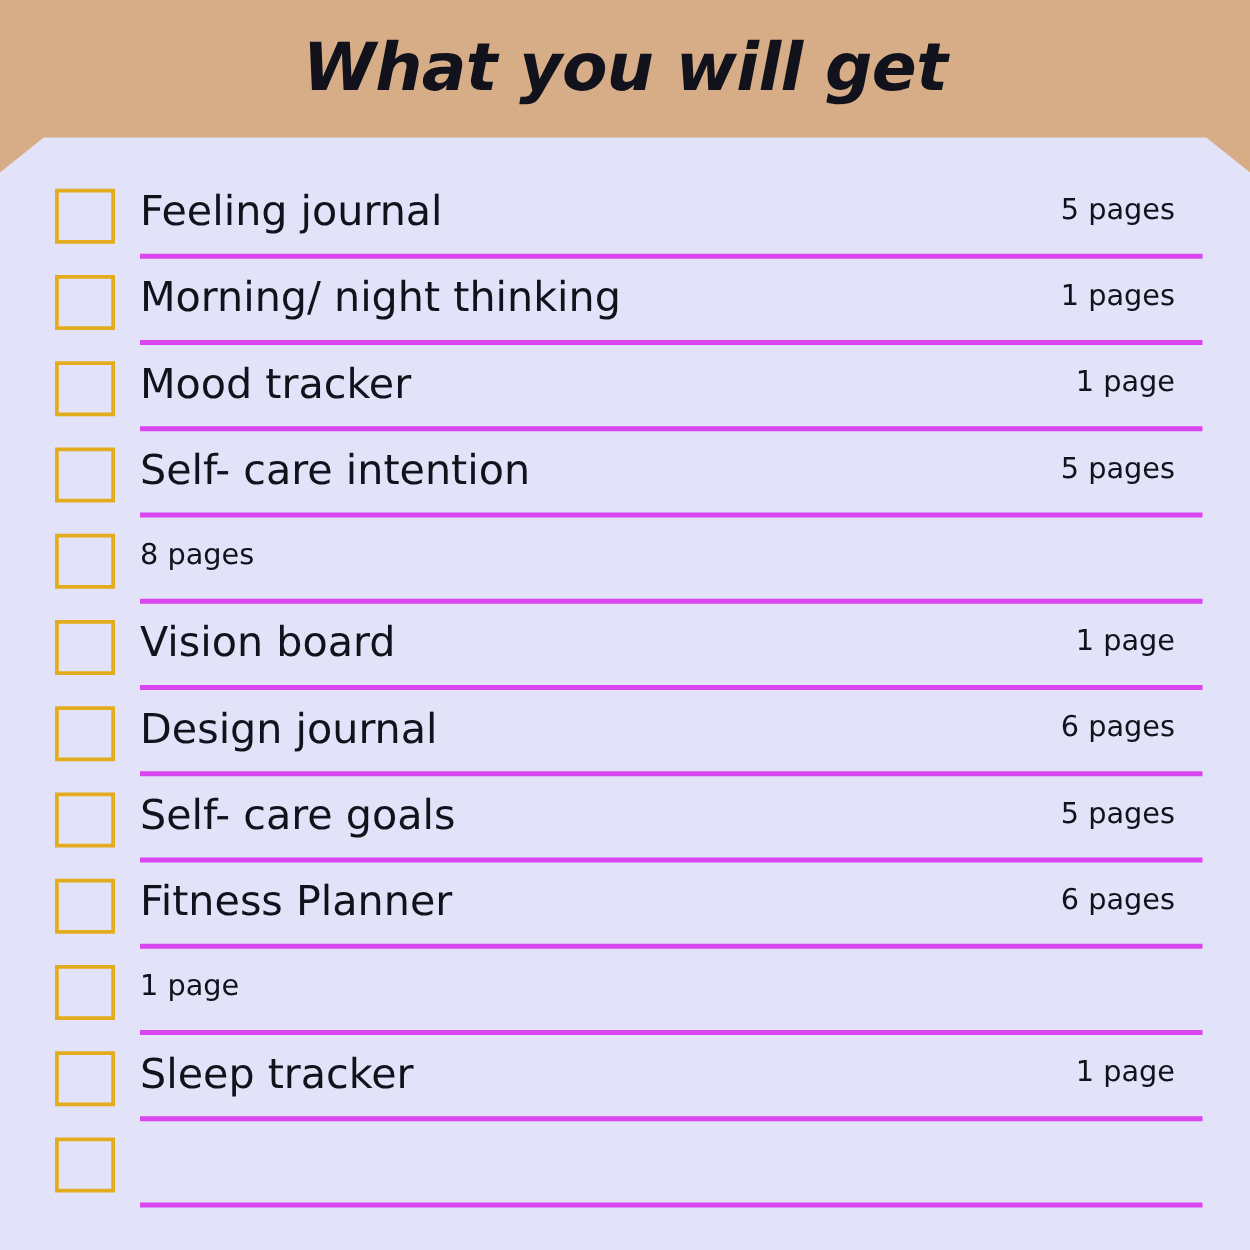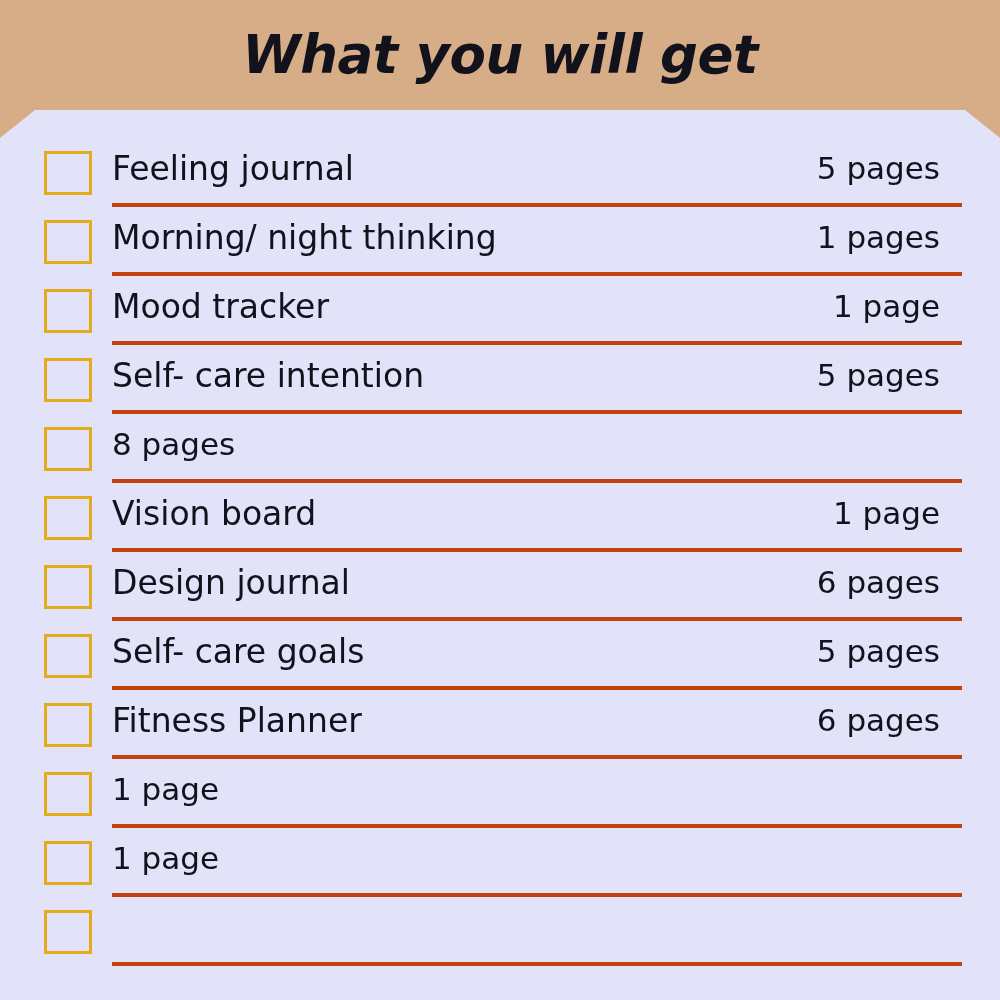--- a/index.html
+++ b/index.html
@@ -77,34 +77,34 @@
     box-sizing: border-box;
     margin-right: 20px;
   }
   .row-body {
     position: relative;
     flex: 1 1 auto;
     height: 69px;
     display: flex;
     align-items: center;
     justify-content: space-between;
-    border-bottom: 4px solid #c2410c;
+    border-bottom: 4px solid #d946ef;
     box-sizing: border-box;
     padding-bottom: 4px;
   }
   .item-label {
     font-family: "DejaVu Sans", sans-serif;
     font-size: 33px;
     color: #12121c;
     white-space: nowrap;
     line-height: 1;
   }
   .item-pages {
     font-family: "DejaVu Sans", sans-serif;
-    font-size: 31px;
+    font-size: 23px;
     color: #12121c;
     white-space: nowrap;
     line-height: 1;
     padding-right: 22px;
   }
   .row.empty .row-body {
     justify-content: flex-start;
   }
 </style>
 </head>
@@ -193,20 +193,21 @@
     <div class="row">
       <div class="checkbox"></div>
       <div class="row-body">
         <span class="item-pages">1 page</span>
       </div>
     </div>
 
     <div class="row">
       <div class="checkbox"></div>
       <div class="row-body">
+        <span class="item-label">Sleep tracker</span>
         <span class="item-pages">1 page</span>
       </div>
     </div>
 
     <div class="row empty">
       <div class="checkbox"></div>
       <div class="row-body">
         <span class="item-label"></span>
         <span class="item-pages"></span>
       </div>

